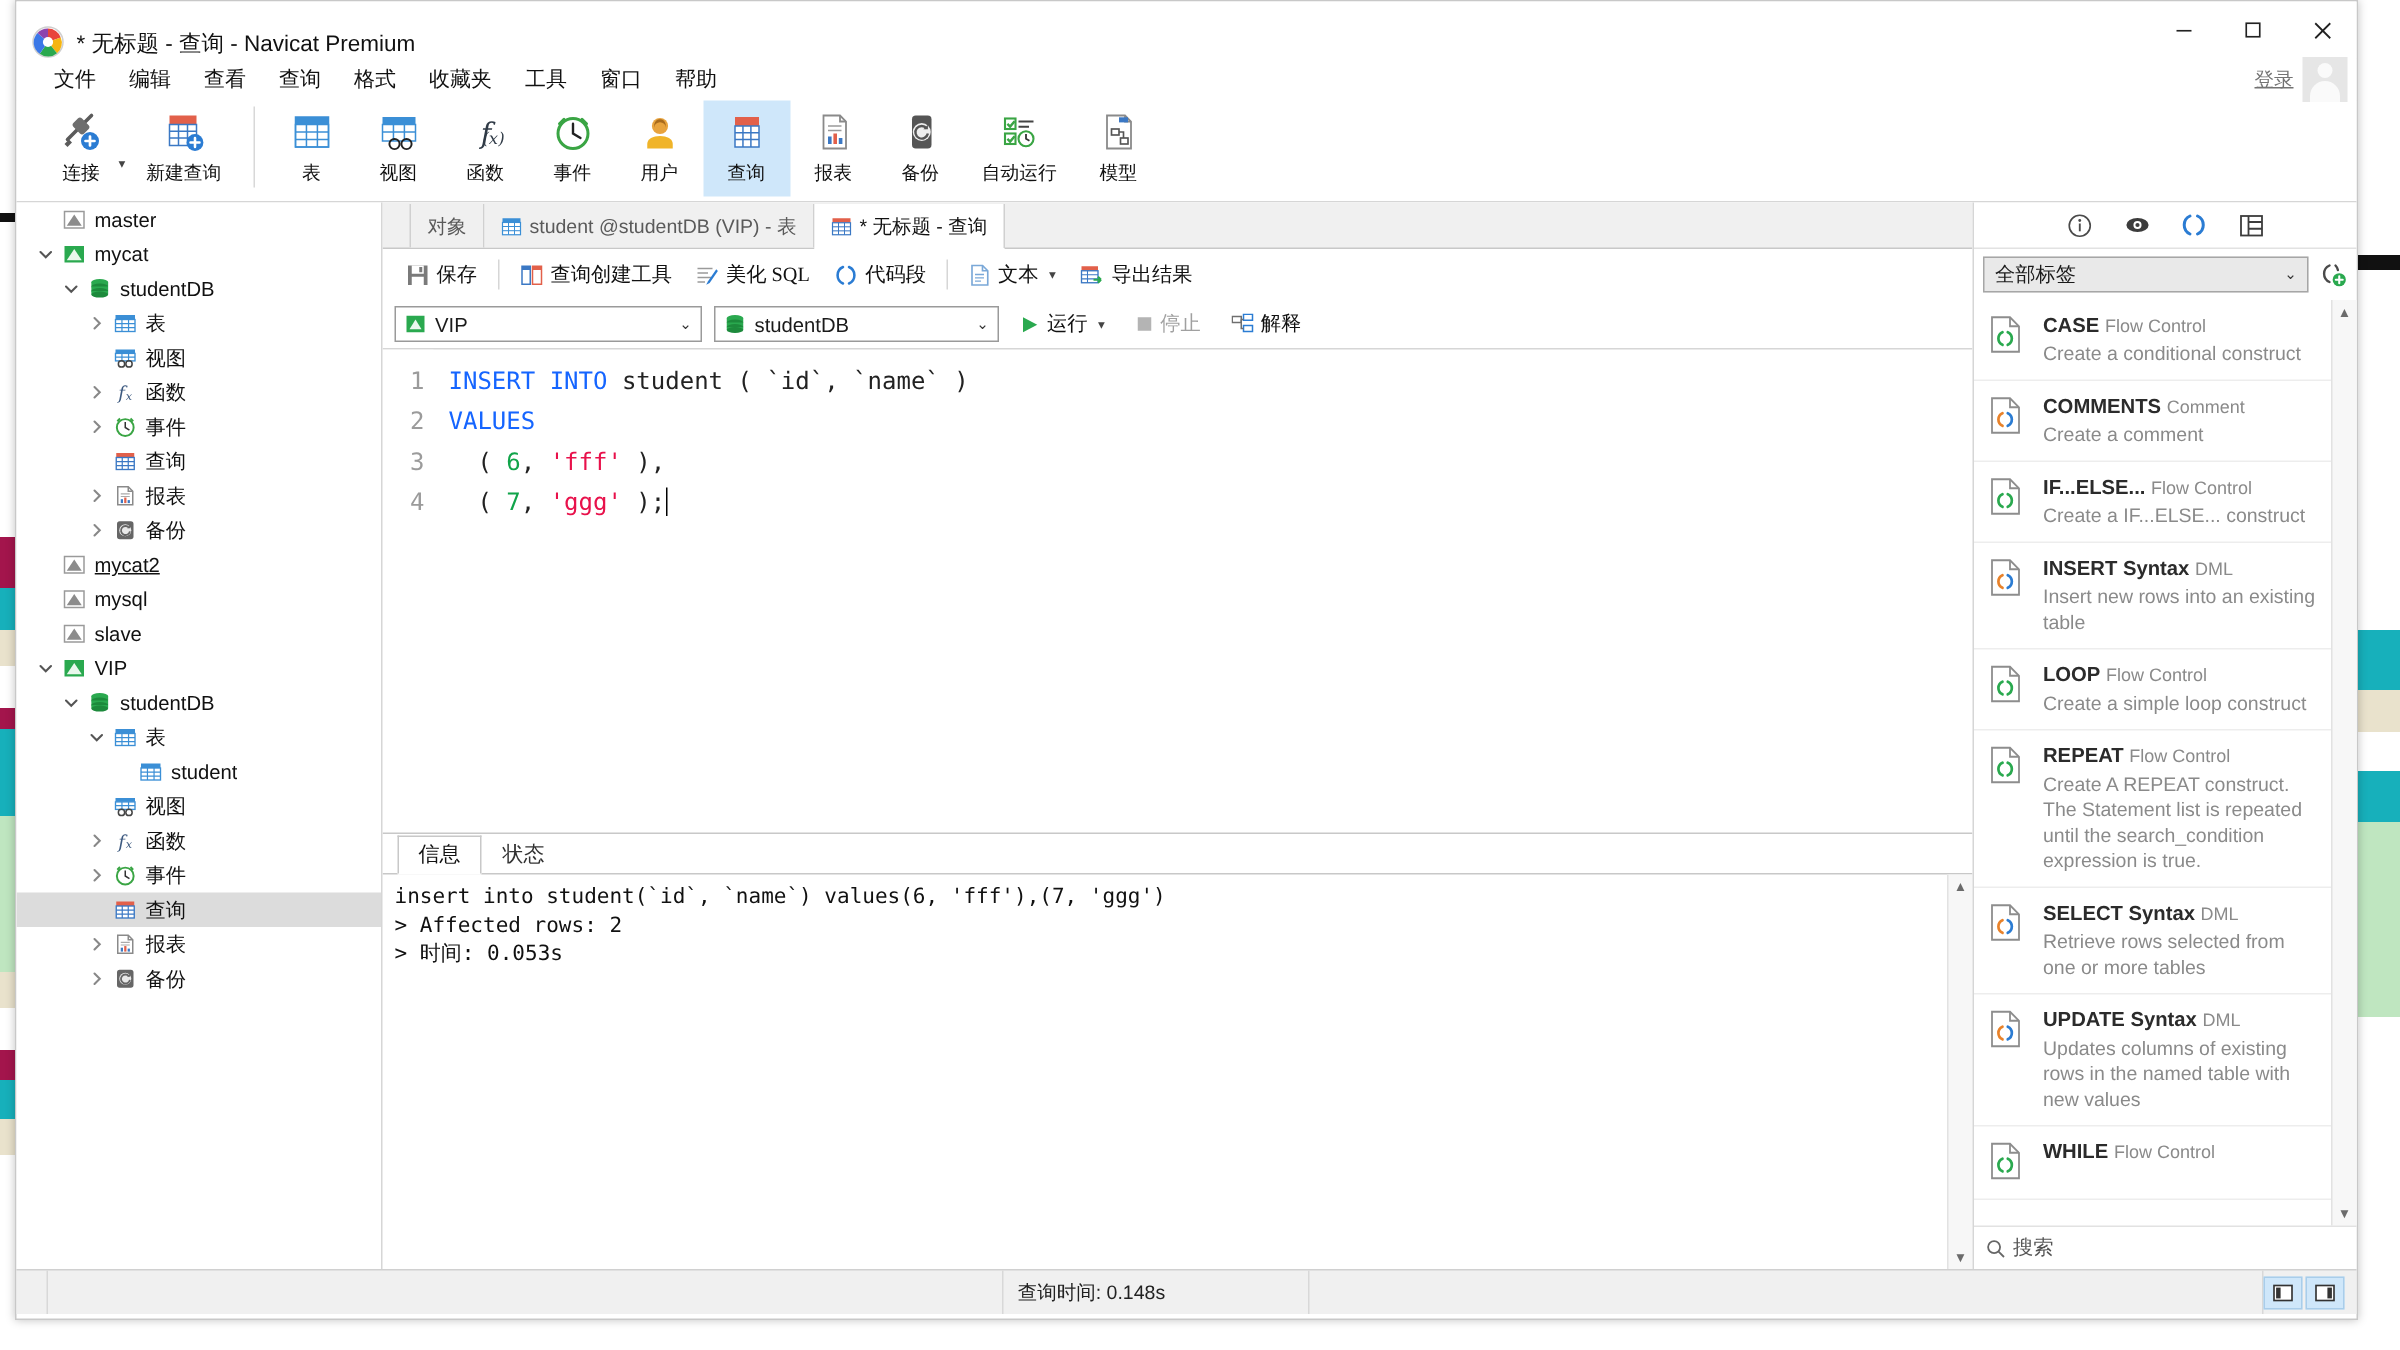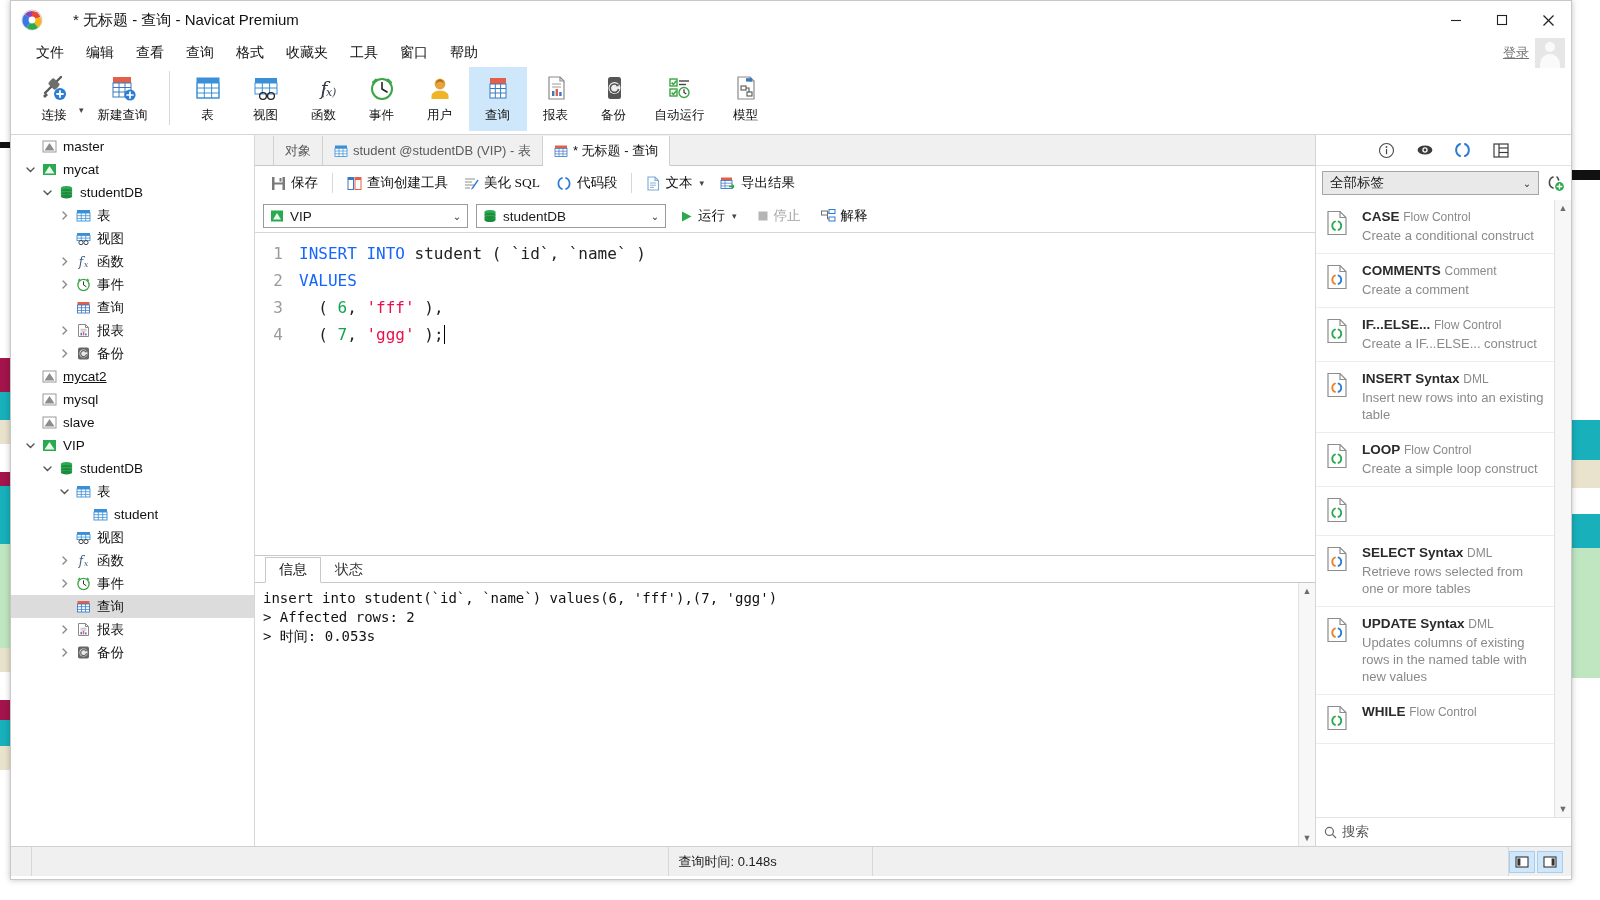--- a/index.html
+++ b/index.html
@@ -10,21 +10,21 @@
     background:#ffffff;
   }
   
   #bg-bleed{position:absolute;left:0;top:0;width:1600px;height:900px;background:#ffffff;}
   .bleed-strip{position:absolute;}
   
   #app-window{position:absolute;left:10px;top:0;width:1562px;height:880px;background:#ffffff;
     border:1px solid #c8c8c8;box-sizing:border-box;box-shadow:0 0 6px rgba(0,0,0,.25);}
 
   
-  #titlebar{height:38px;display:flex;align-items:center;background:#ffffff;gap:22px;}
+  #titlebar{height:38px;display:flex;align-items:flex-end;background:#ffffff;}
   #app-logo{width:22px;height:22px;margin-left:10px;margin-right:8px;flex:none;}
   #title-text{font-size:15px;color:#111;white-space:nowrap;}
   .winbtns{margin-left:auto;display:flex;height:38px;}
   .winbtn{width:46px;height:38px;display:flex;align-items:center;justify-content:center;}
   .winbtn svg{display:block;}
 
   
   #menubar{height:28px;display:flex;align-items:center;padding-left:14px;background:#ffffff;}
   .menu-item{font-size:14px;padding:3px 11px;color:#111;white-space:nowrap;}
   #login-area{margin-left:auto;display:flex;align-items:center;gap:6px;padding-right:6px;}
@@ -1071,20 +1071,24 @@
                 <div class="snip-d">Create a simple loop construct</div>
               </div>
             </div>
             <div class="snip">
               <div class="snip-ico"><svg width="22" height="26" viewBox="0 0 22 26">
                   <path d="M2 1.5h12l6 6V24.5H2z" fill="#fff" stroke="#8d8d8d" stroke-width="1.2"></path>
                   <path d="M14 1.5v6h6" fill="none" stroke="#8d8d8d" stroke-width="1.2"></path>
                   <path d="M9 11.5a4.6 4.6 0 0 0 0 8.4" fill="none" stroke="#2aa94f" stroke-width="1.8" stroke-linecap="round"></path>
                   <path d="M12.5 11.5a4.6 4.6 0 0 1 0 8.4" fill="none" stroke="#2aa94f" stroke-width="1.8" stroke-linecap="round"></path>
                 </svg></div>
+              <div class="snip-txt">
+                <div class="snip-t"><b>REPEAT</b> <span class="cat">Flow Control</span></div>
+                <div class="snip-d">Create A REPEAT construct. The Statement list is repeated until the search_condition expression is true.</div>
+              </div>
             </div>
             <div class="snip">
               <div class="snip-ico"><svg width="22" height="26" viewBox="0 0 22 26">
                   <path d="M2 1.5h12l6 6V24.5H2z" fill="#fff" stroke="#8d8d8d" stroke-width="1.2"></path>
                   <path d="M14 1.5v6h6" fill="none" stroke="#8d8d8d" stroke-width="1.2"></path>
                   <path d="M9 11.5a4.6 4.6 0 0 0 0 8.4" fill="none" stroke="#e8822a" stroke-width="1.8" stroke-linecap="round"></path>
                   <path d="M12.5 11.5a4.6 4.6 0 0 1 0 8.4" fill="none" stroke="#2b7cd3" stroke-width="1.8" stroke-linecap="round"></path>
                 </svg></div>
               <div class="snip-txt">
                 <div class="snip-t"><b>SELECT Syntax</b> <span class="cat">DML</span></div>

